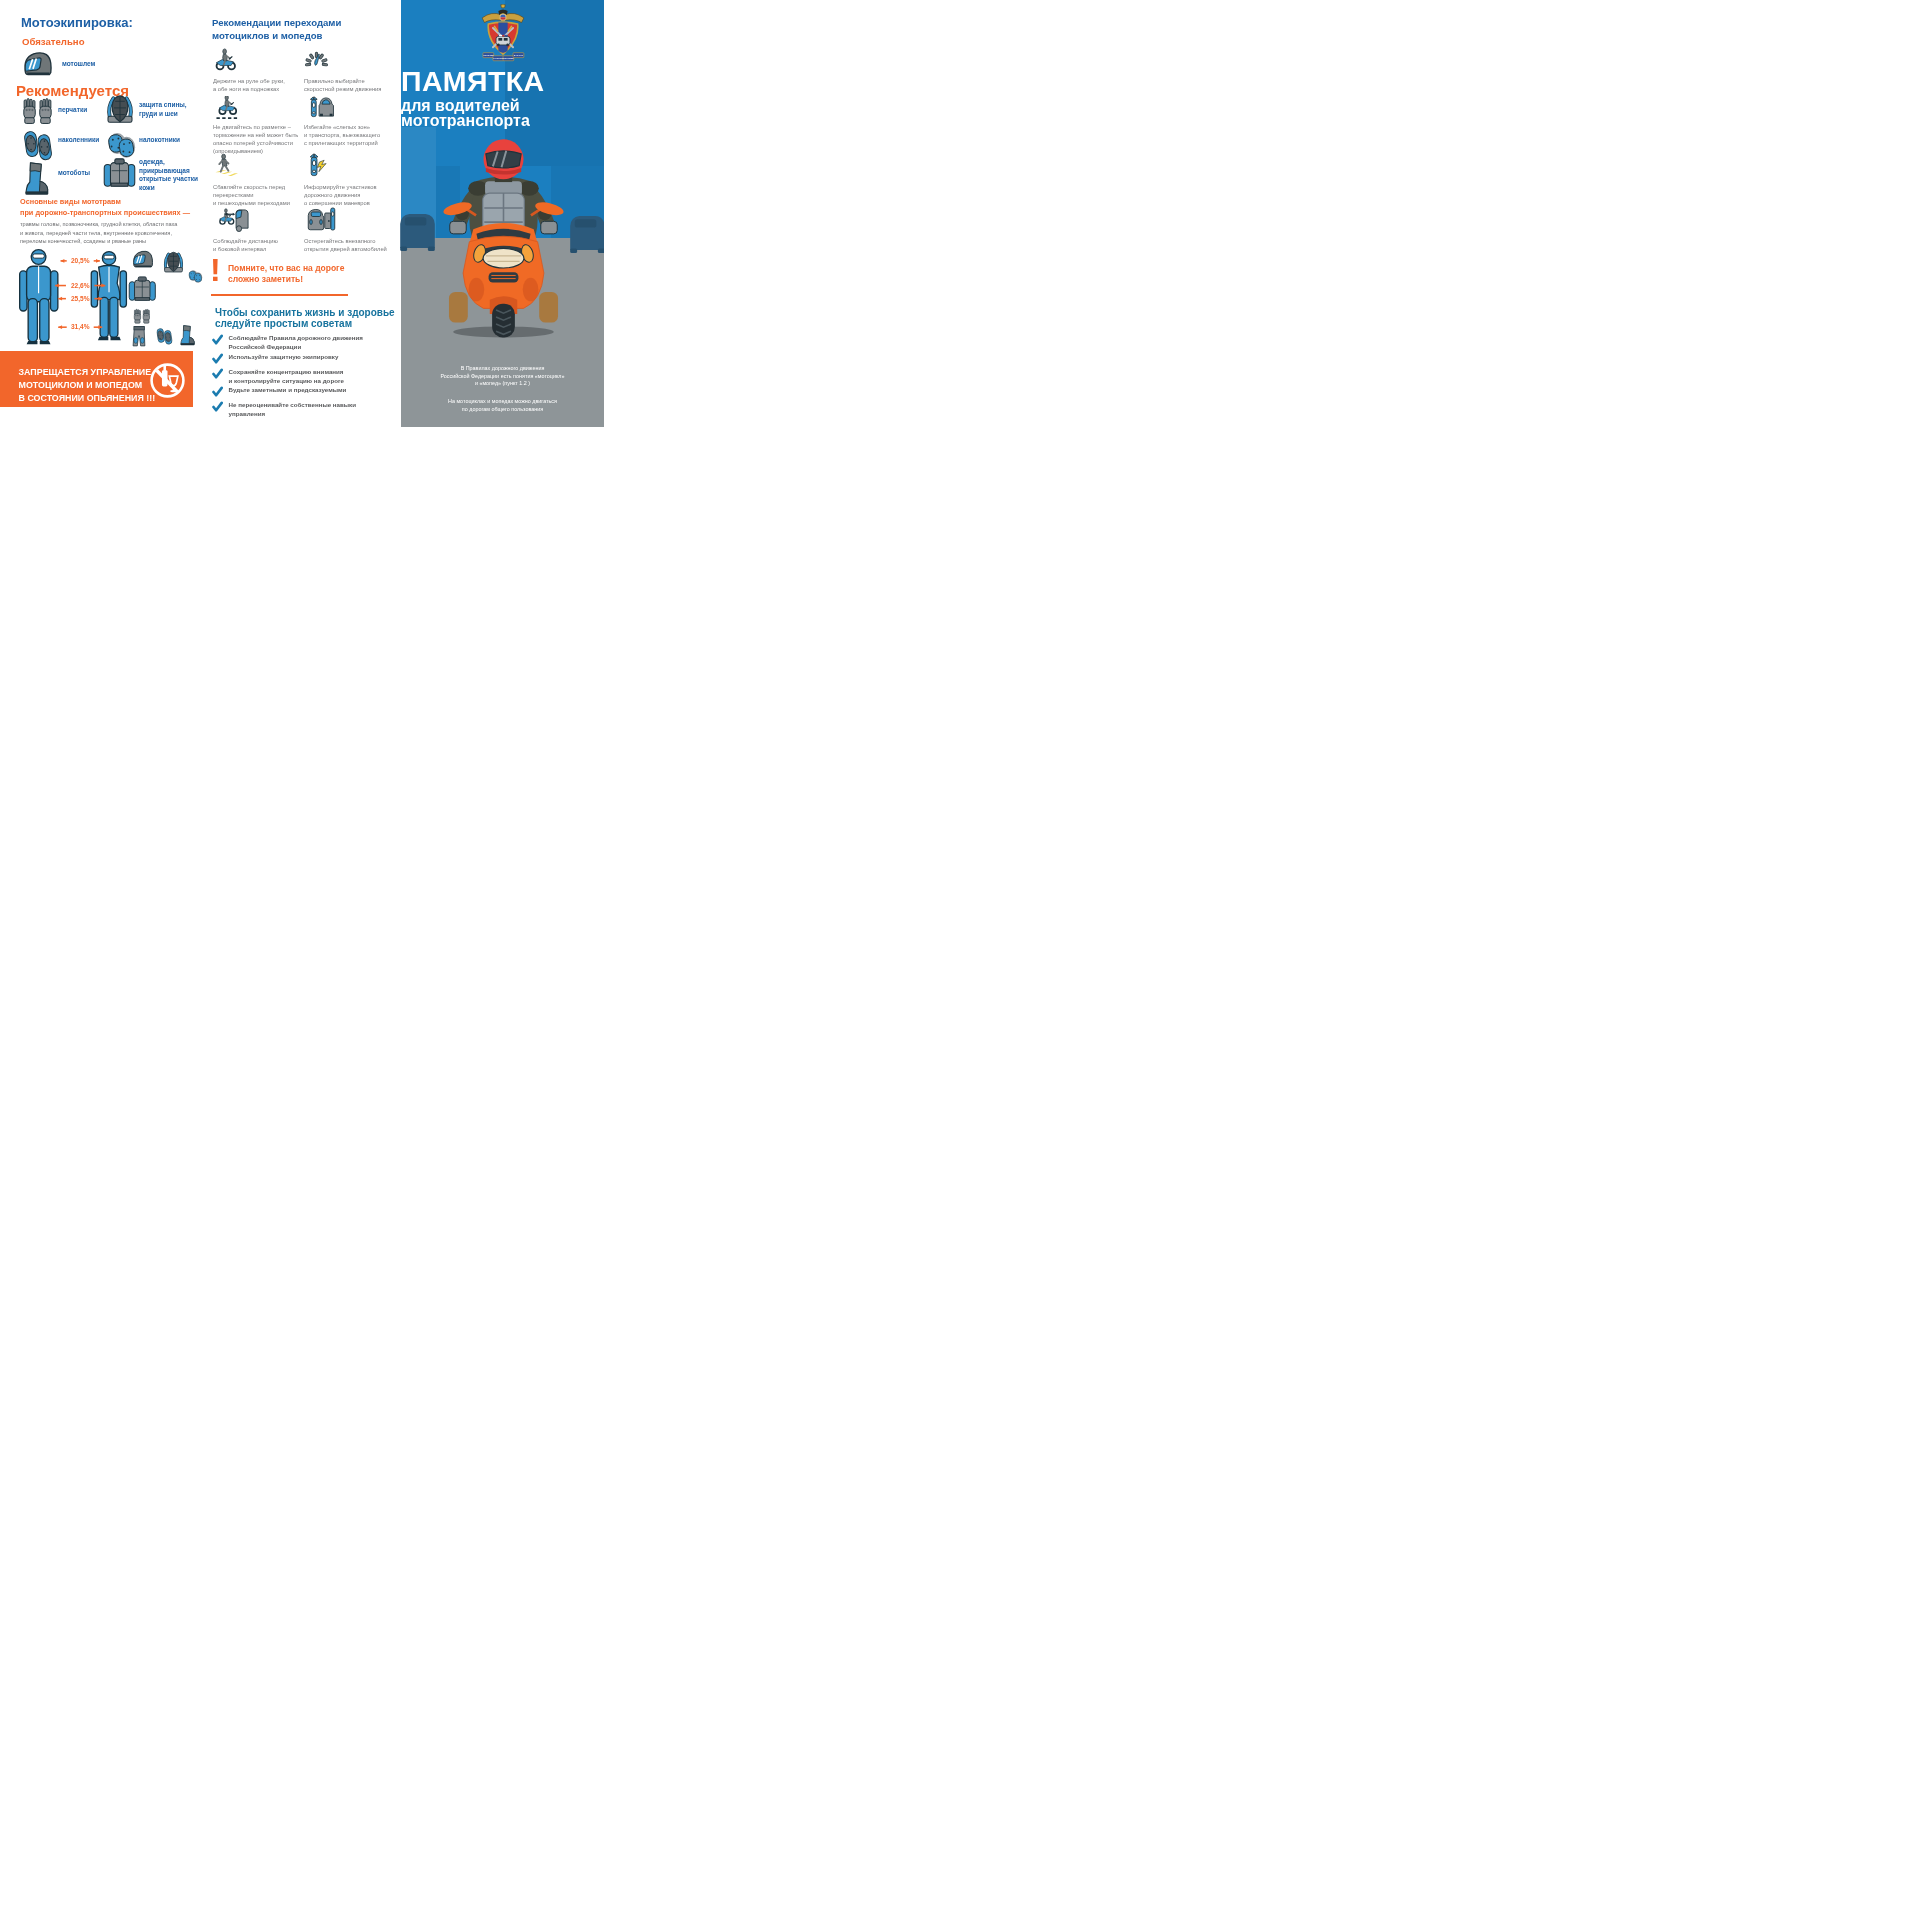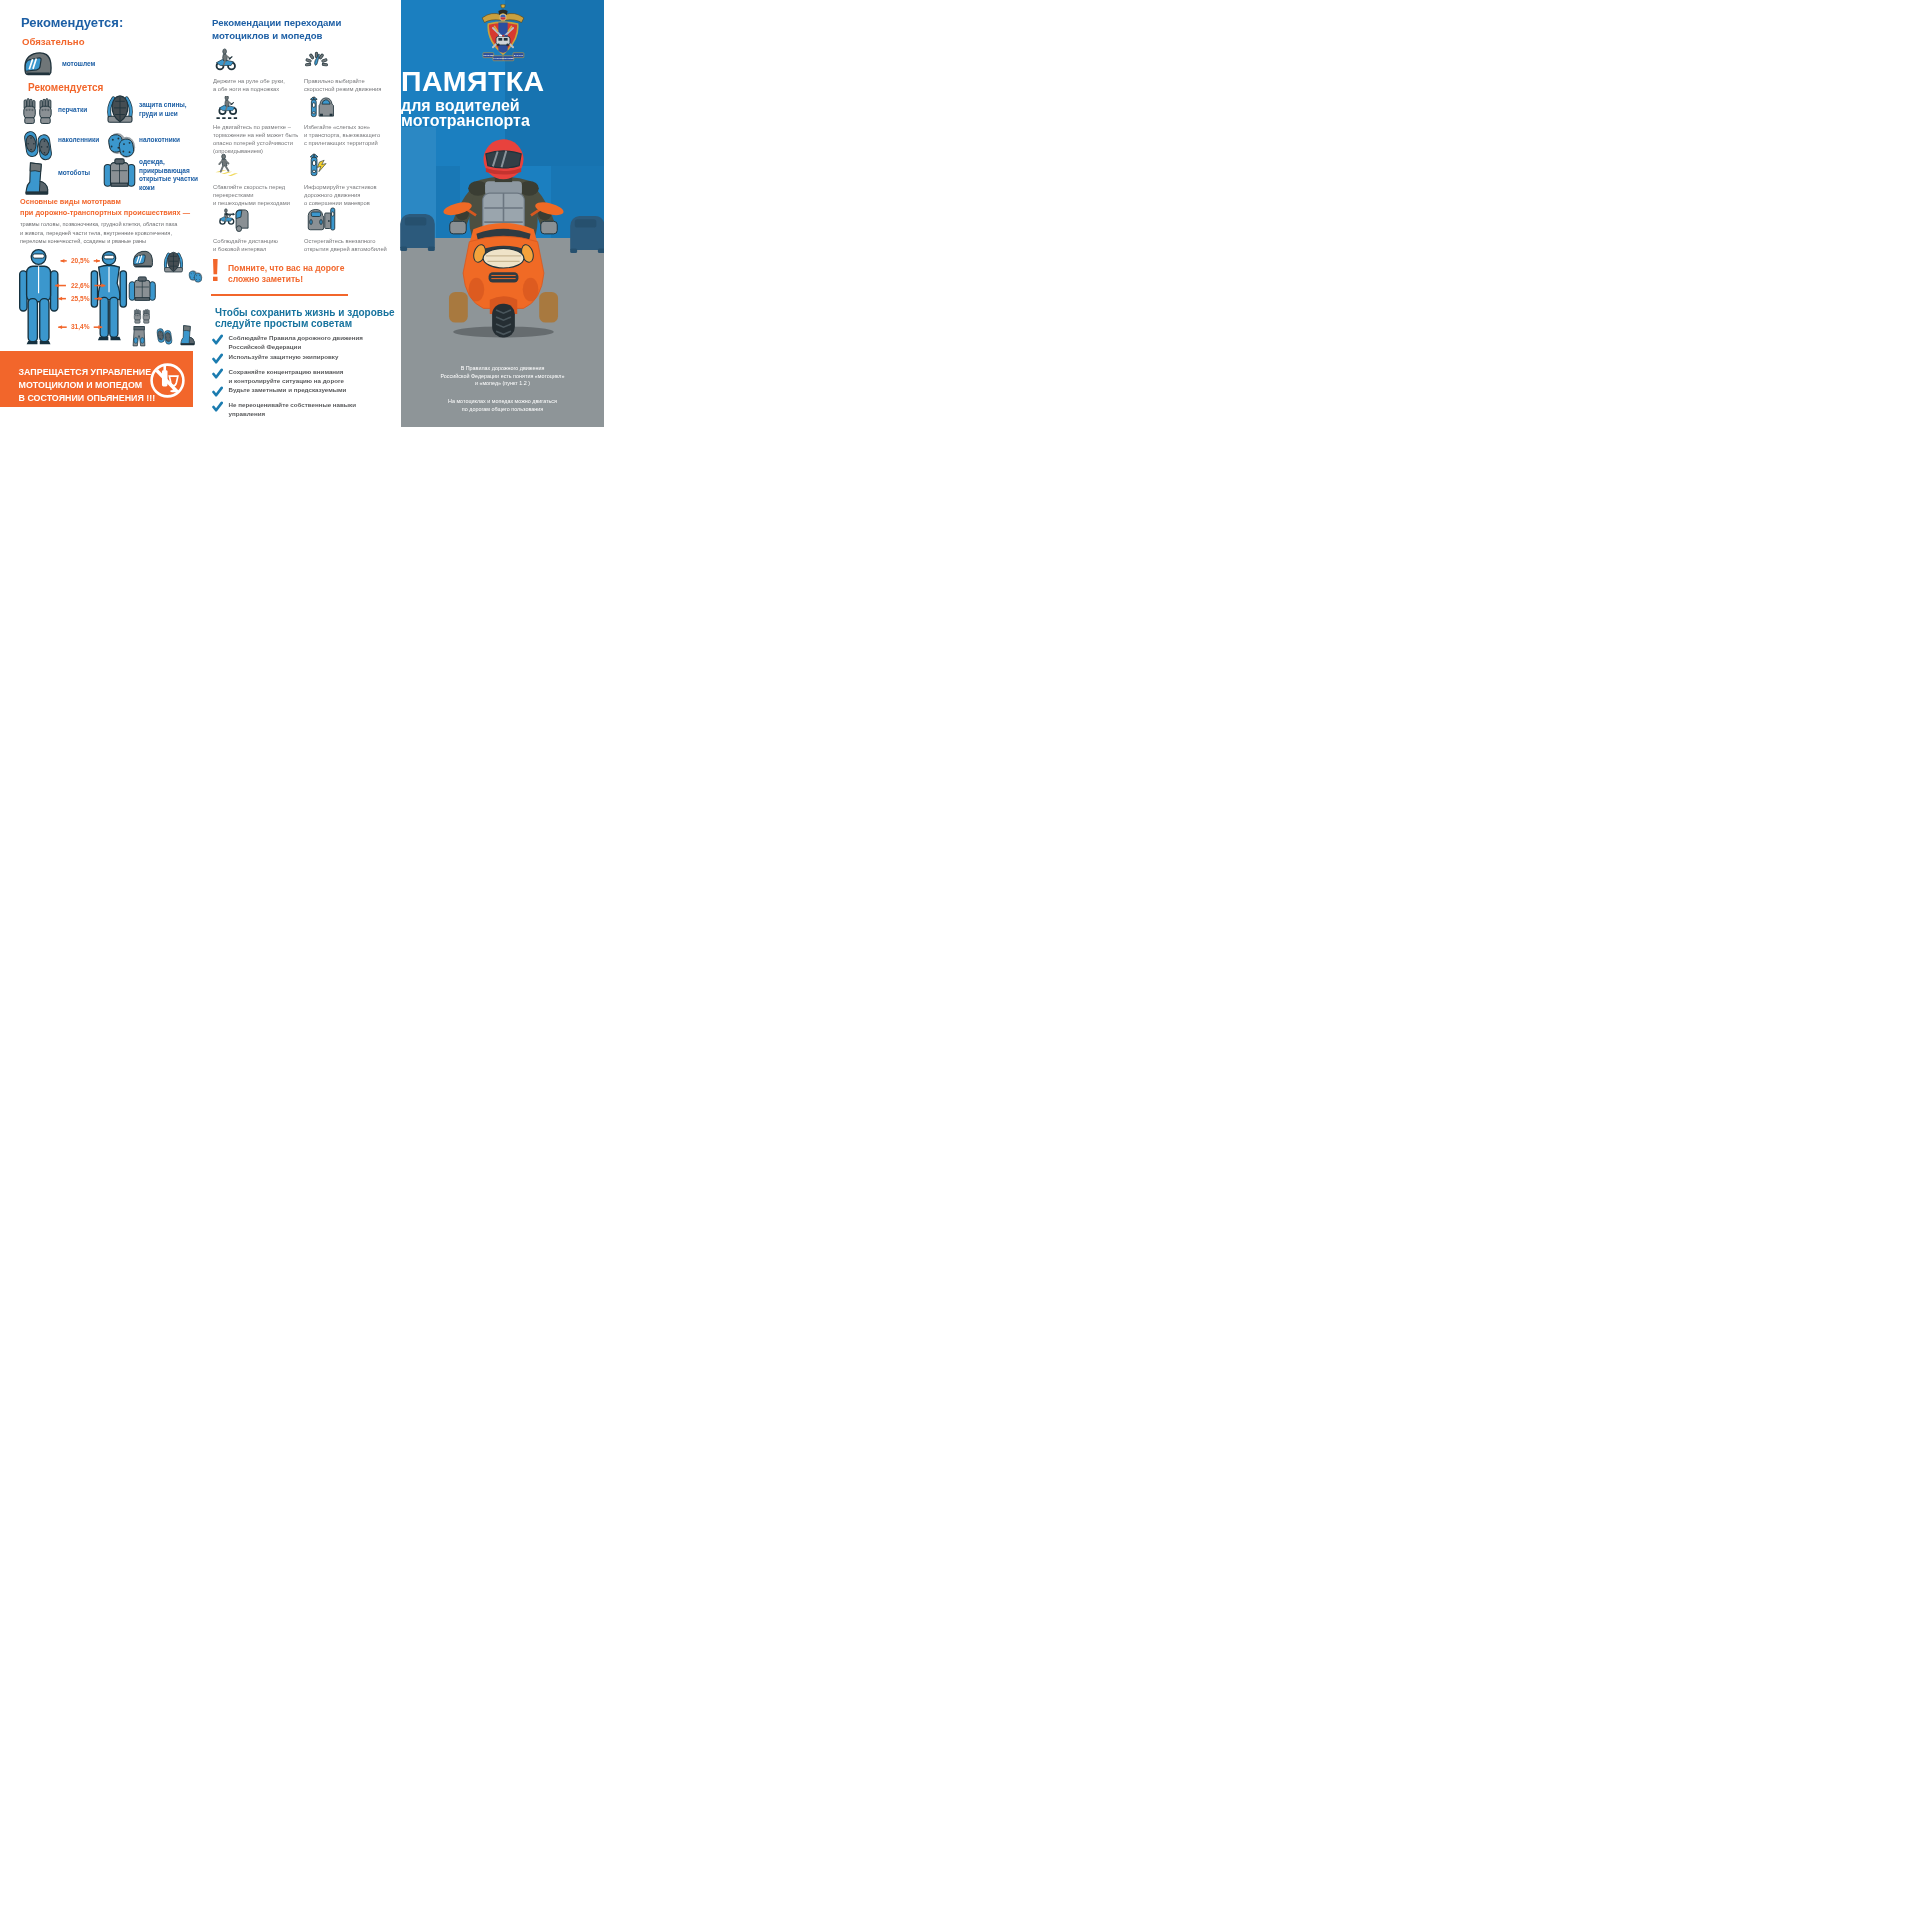--- a/index.html
+++ b/index.html
@@ -132,31 +132,31 @@
         <circle cx="74" cy="78" r="15" fill="#fff" stroke="#20333c" stroke-width="8"></circle>
         <path d="M8 64 L34 50 L64 56 L82 60 L72 76 L26 76 Z" fill="#3b97cd" stroke="#20333c" stroke-width="3"></path>
         <ellipse cx="44" cy="15" rx="8" ry="11" fill="#6f7678" stroke="#20333c" stroke-width="3"></ellipse>
         <path d="M38 28 Q32 42 40 56 L54 56 Q58 40 50 28 Z" fill="#6f7678" stroke="#20333c" stroke-width="3"></path>
         <path d="M50 32 L68 46 M46 56 L40 72" stroke="#6f7678" stroke-width="7" stroke-linecap="round"></path>
         <path d="M64 48 L76 38" stroke="#20333c" stroke-width="5" stroke-linecap="round"></path>
       </symbol>
     </defs>
   </svg>
 
-  <div class="abs h-blue" style="left:21px;top:15.4px;font-size:13px">Рекомендуется:</div>
+  <div class="abs h-blue" style="left:21px;top:15.4px;font-size:13px">Мотоэкипировка:</div>
   <div class="abs h-orange" style="left:22px;top:36px;font-size:9.6px">Обязательно</div>
 
   <div class="abs" style="left:21px;top:49px">
       <svg width="34" height="29" viewBox="0 0 88 76">
         <use href="#sym-helmet"></use>
       </svg>
     </div>
   <div class="abs lbl" style="left:62px;top:60px">мотошлем</div>
 
-  <div class="abs h-orange" style="left:28px;top:82px;font-size:10px">Рекомендуется</div>
+  <div class="abs h-orange" style="left:16px;top:82px;font-size:15px">Рекомендуется</div>
 
   <div class="abs" style="left:20px;top:96px">
       <svg width="35" height="32" viewBox="0 0 90 82">
         <use href="#sym-gloves"></use>
       </svg>
     </div>
   <div class="abs lbl pre" style="left:58px;top:106px">перчатки</div>
   <div class="abs" style="left:105px;top:93px">
       <svg width="30" height="34" viewBox="0 0 78 88">
         <use href="#sym-backprot"></use>

